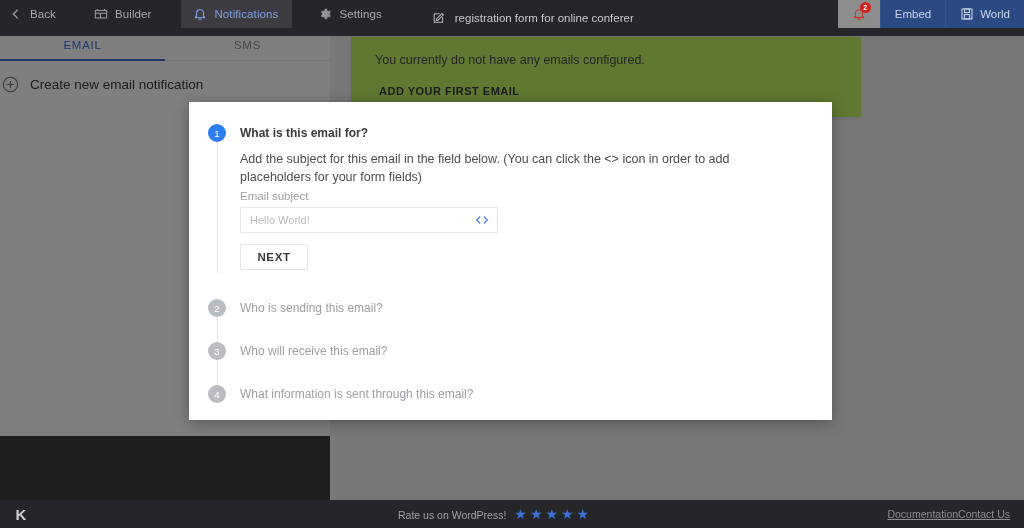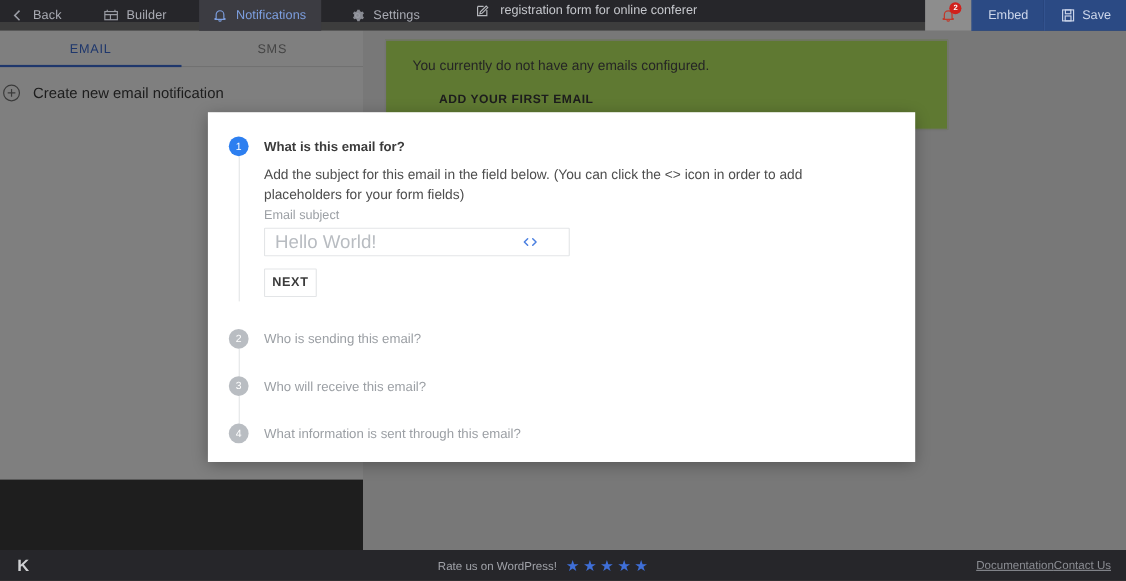--- a/index.html
+++ b/index.html
@@ -11,21 +11,21 @@
   }
 
   #app {
     position: relative;
     width: 1024px; height: 528px;
   }
 
   
   .topbar {
     position: absolute; top: 0; left: 0;
-    width: 1024px; height: 20px;
+    width: 1024px; height: 36px;
     display: flex; align-items: stretch;
     background: #26262a;
     z-index: 30;
   }
   .tb-item {
     display: flex; align-items: center;
     gap: 7px;
     padding: 0 14px 0 12px;
     color: #a9abb3;
     font-size: 11.5px;
@@ -146,21 +146,21 @@
     padding: 16px 0 18px 24px;
     box-shadow: 0 1px 2px rgba(0,0,0,.06);
   }
   .empty-card .msg {
     font-size: 12.5px;
     color: #4a4a4a;
     margin-bottom: 14px;
   }
   .empty-card .addbtn {
     display: inline-block;
-    margin-left: 24px;
+    margin-left: 4px;
     font-size: 11px;
     font-weight: bold;
     letter-spacing: .5px;
     color: #3a3a3a;
   }
 
   
   .overlay {
     position: absolute;
     top: 28px; left: 0;
@@ -231,46 +231,46 @@
     color: #9ca0a5;
     margin-top: 4px;
     margin-bottom: 5px;
   }
 
   .subject-wrap {
     position: relative;
     width: 258px;
   }
   .subject-input {
-    width: 278px; height: 26px;
+    width: 258px; height: 26px;
     border: 1px solid #e3e5e7;
     background: #fff;
     padding: 0 30px 0 9px;
-    font-size: 17px;
+    font-size: 11px;
     font-family: "Liberation Sans", sans-serif;
     color: #3b3b3b;
     outline: none;
     border-radius: 1px;
   }
   .subject-input::placeholder { color: #b8bcc1; }
   .code-ico {
     position: absolute;
     right: 8px; top: 0;
     height: 26px;
     display: flex; align-items: center;
     color: #4a7fe0;
     font-size: 12px;
     letter-spacing: -1px;
     font-weight: bold;
   }
   .code-ico svg { width: 16px; height: 12px; display: block; }
 
   .next-btn {
     margin-top: 11px;
-    width: 48px; height: 26px;
+    width: 68px; height: 26px;
     background: #fff;
     border: 1px solid #e3e5e7;
     font-size: 11.5px;
     font-weight: bold;
     letter-spacing: .6px;
     color: #3b3b3b;
     font-family: "Liberation Sans", sans-serif;
     border-radius: 1px;
   }
 
@@ -389,21 +389,21 @@
     </div>
 
     <div class="tb-btn">
       <span class="tb-ico">
         <svg viewBox="0 0 16 16" fill="none" stroke="currentColor" stroke-width="1.2">
           <rect x="2.3" y="2.3" width="11.4" height="11.4"></rect>
             <rect x="5.2" y="2.3" width="5.6" height="4"></rect>
             <rect x="5" y="8.6" width="6" height="5.1"></rect>
         </svg>
       </span>
-      <span>Save</span>
+      <span>World</span>
     </div>
   </div>
 
   <div class="leftpanel">
     <div class="lp-tabs">
       <div class="lp-tab active">
         <span>EMAIL</span>
       </div>
       <div class="lp-tab">
         <span>SMS</span>

